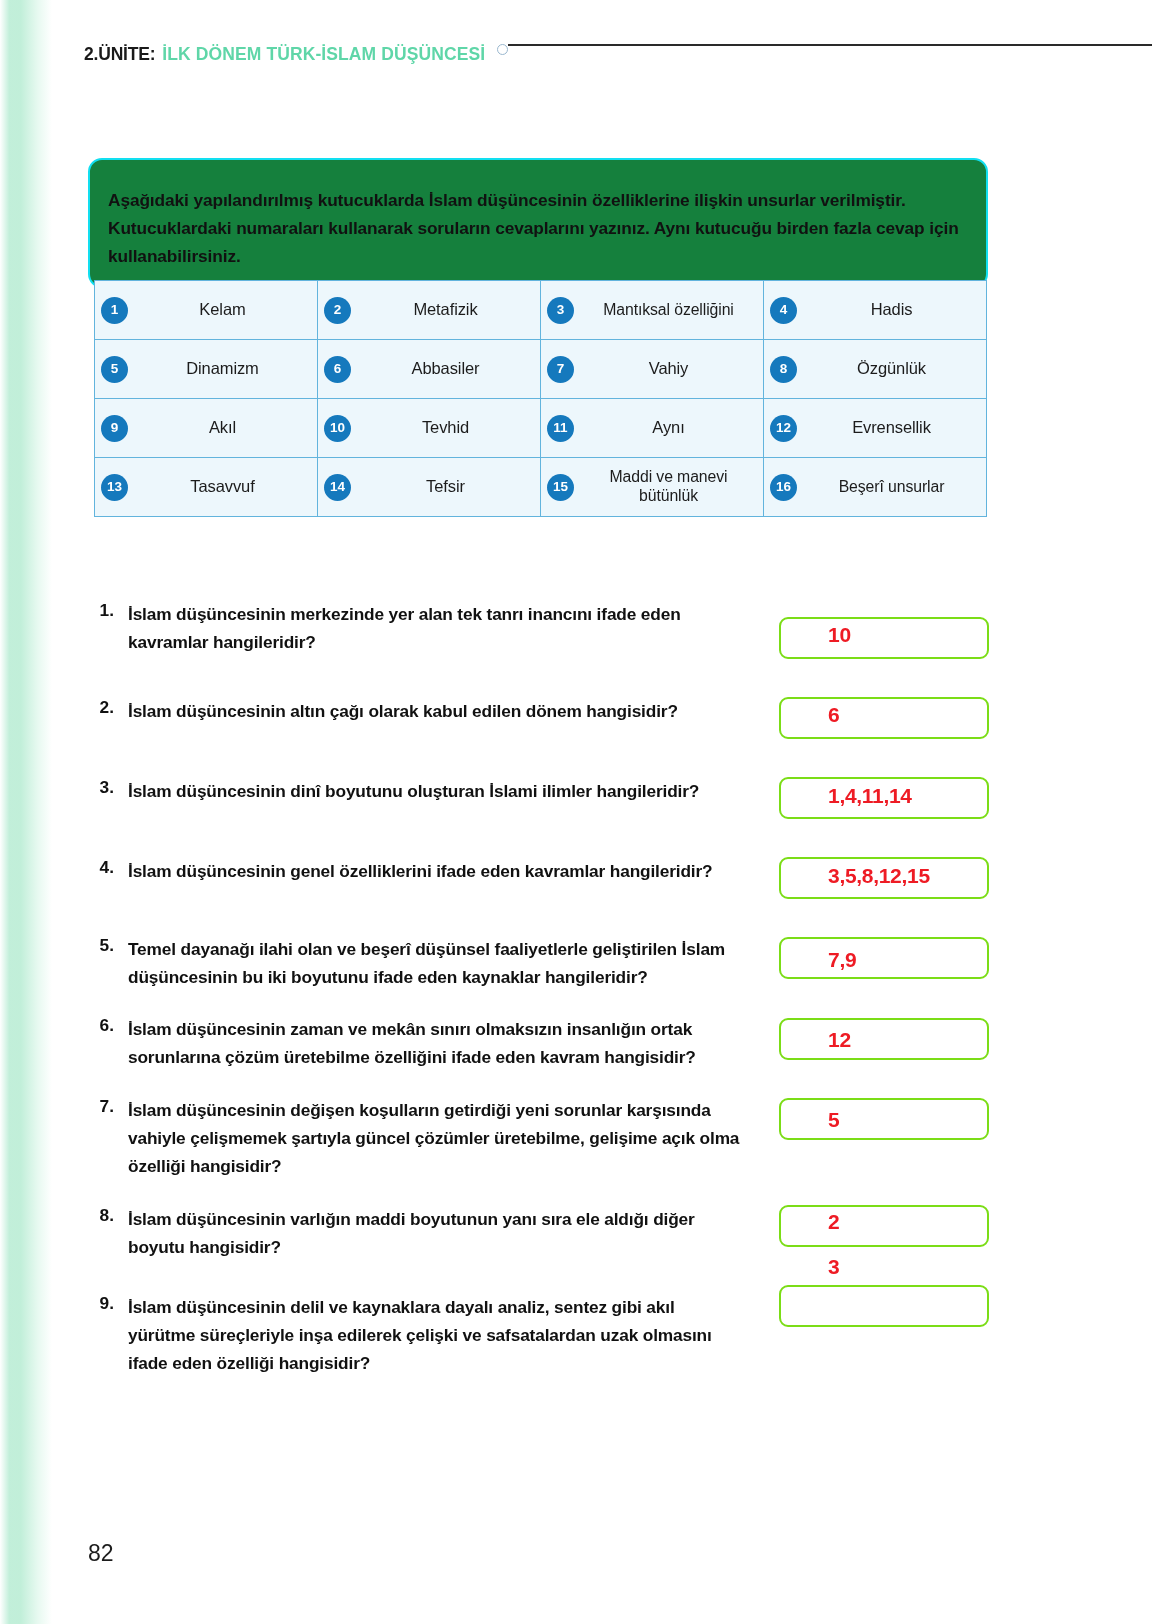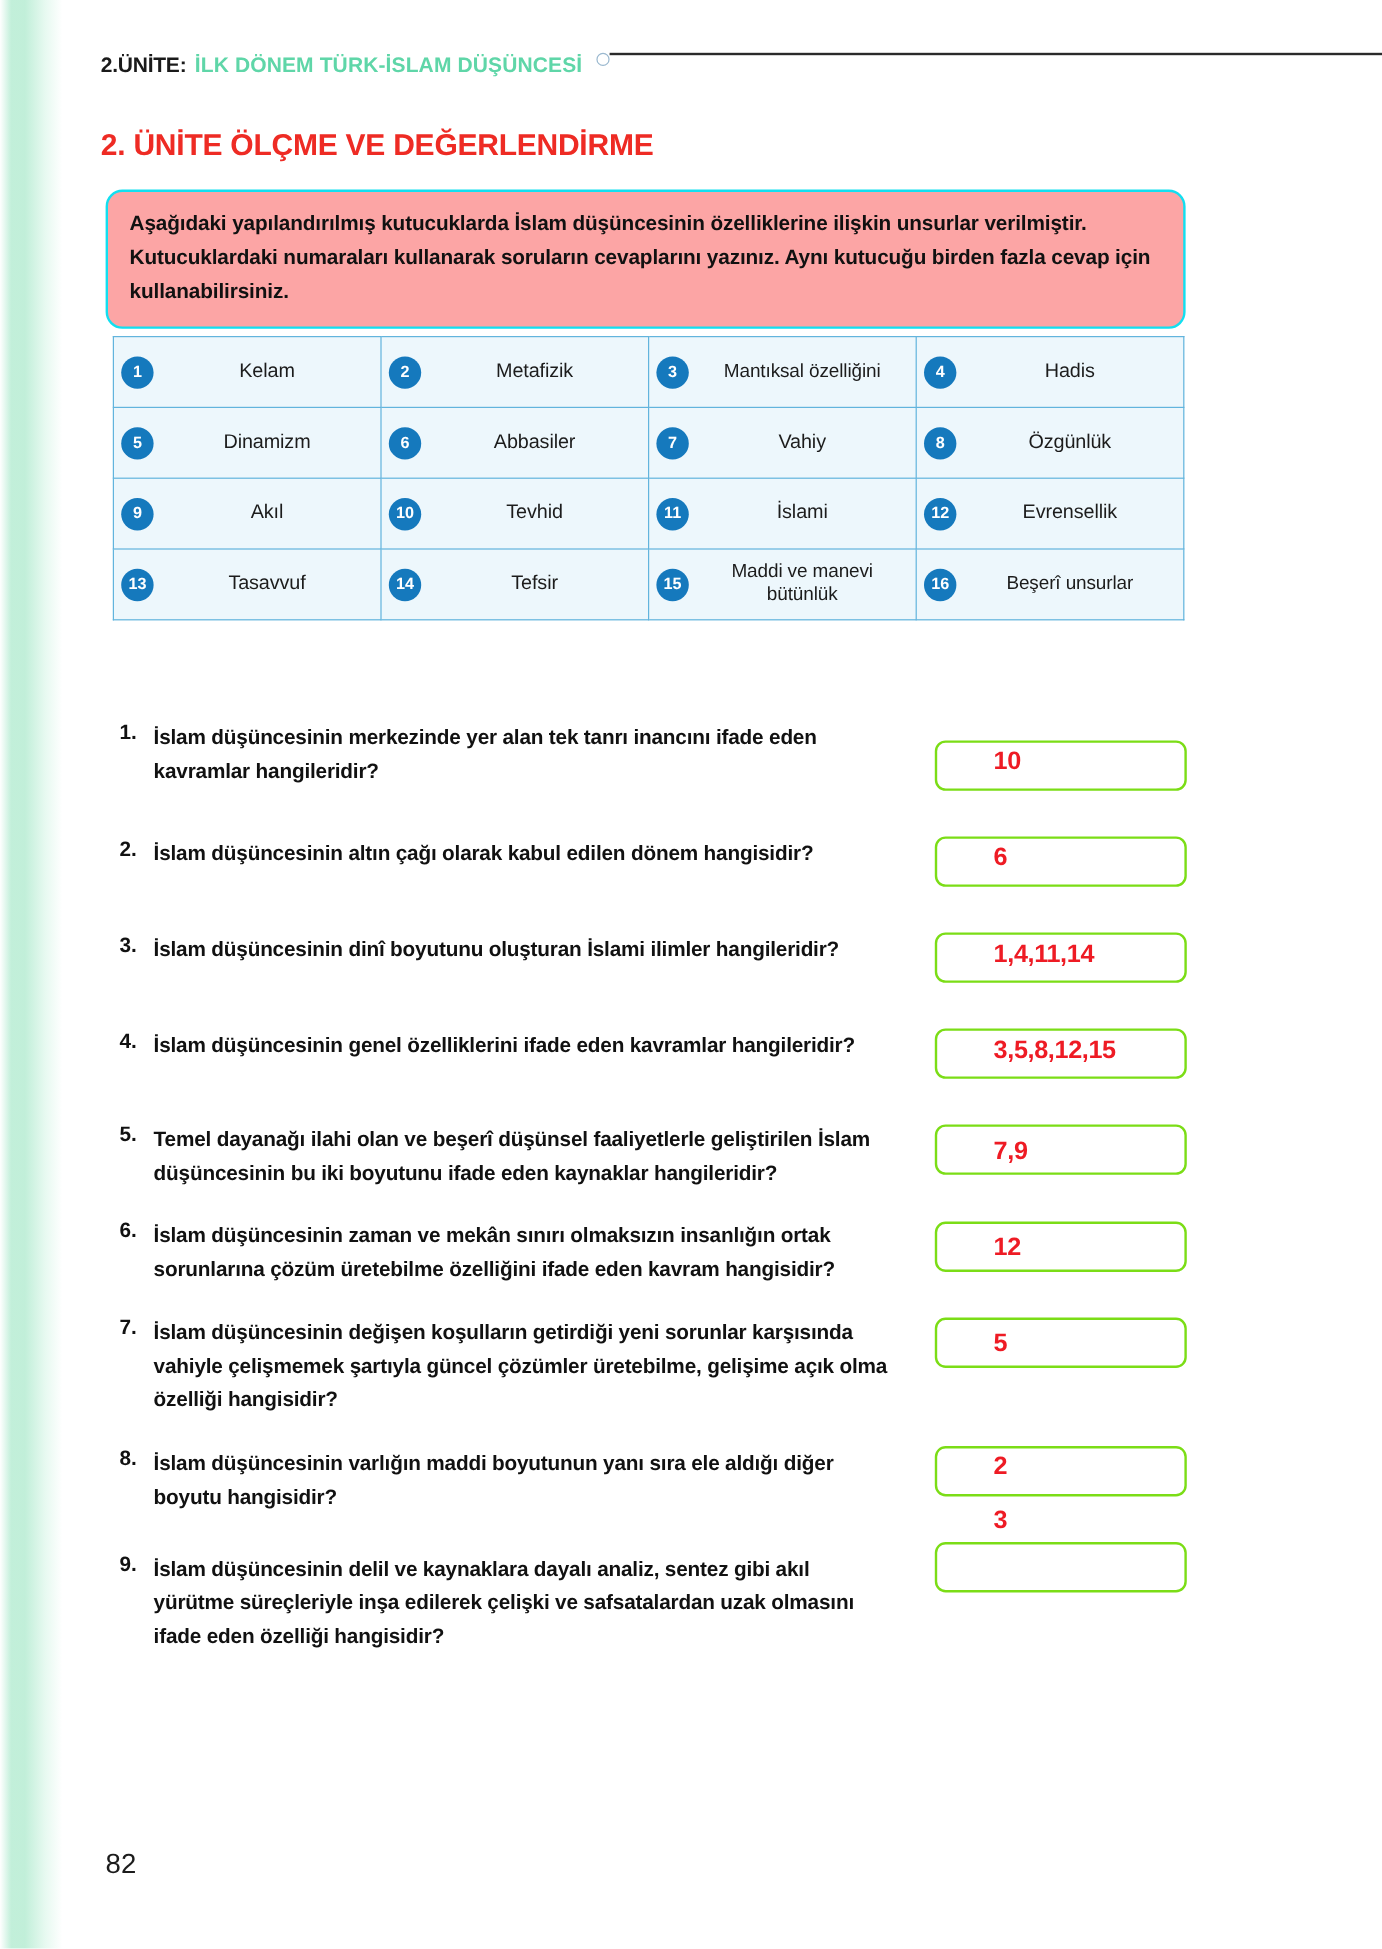--- a/index.html
+++ b/index.html
@@ -86,22 +86,22 @@
 
   
   #instruction-box {
     position: absolute;
     left: 88px;
     top: 158px;
     width: 900px;
     box-sizing: border-box;
     border: 2.2px solid #12dff0;
     border-radius: 14px;
-    padding: 12px 18px 16px 18px;
-    background: #fca5a5;
+    padding: 26px 18px 16px 18px;
+    background: #15803d;
   }
   #instruction-text {
     font-size: 17.3px;
     font-weight: bold;
     line-height: 1.62;
     color: #111111;
     letter-spacing: -0.1px;
   }
 
   
@@ -216,21 +216,20 @@
 
   <div id="left-strip"></div>
 
   <div id="run-header">
     <span class="rh-unit">2.ÜNİTE:</span>
     <span class="rh-title">İLK DÖNEM TÜRK-İSLAM DÜŞÜNCESİ</span>
     <span class="rh-dot"></span>
     <span class="rh-rule"></span>
   </div>
 
-  <div id="section-heading">2. ÜNİTE ÖLÇME VE DEĞERLENDİRME</div>
 
   <div id="instruction-box">
     <div id="instruction-text">Aşağıdaki yapılandırılmış kutucuklarda İslam düşüncesinin özelliklerine ilişkin unsurlar verilmiştir. Kutucuklardaki numaraları kullanarak soruların cevaplarını yazınız. Aynı kutucuğu birden fazla cevap için kullanabilirsiniz.</div>
   </div>
 
   <table id="concept-table">
     <tbody>
       <tr>
         <td style="width:25%">
           <div class="cell-inner">
@@ -292,21 +291,21 @@
         </td>
         <td>
           <div class="cell-inner">
             <span class="badge">10</span>
             <span class="cell-label">Tevhid</span>
           </div>
         </td>
         <td>
           <div class="cell-inner">
             <span class="badge">11</span>
-            <span class="cell-label">İslami</span>
+            <span class="cell-label">Aynı</span>
           </div>
         </td>
         <td>
           <div class="cell-inner">
             <span class="badge">12</span>
             <span class="cell-label">Evrensellik</span>
           </div>
         </td>
       </tr>
       <tr>

